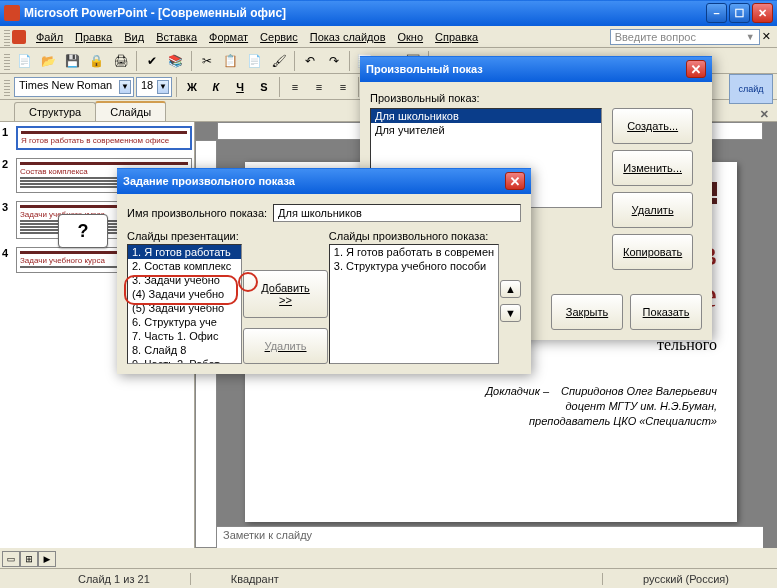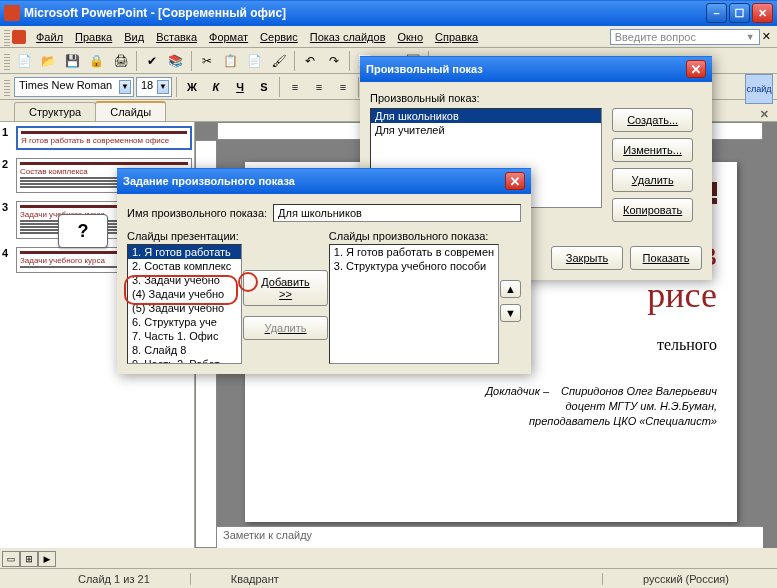--- a/index.html
+++ b/index.html
@@ -64,29 +64,29 @@
 .status > div { border-left:1px solid #aca899; padding:0 40px; }
 .status > div:first-child { border:none; padding-left:70px; }
 .viewbtns { position:absolute; bottom:21px; left:2px; display:flex; gap:0;}
 .viewbtns > div { width:18px; height:16px; border:1px solid #888; background:#ece9d8; cursor:pointer; display:flex;align-items:center;justify-content:center;font-size:9px;}
 
 
 .dlg { position:absolute; box-shadow:2px 2px 12px rgba(0,0,0,0.4);}
 .dlg .dtitle { height:26px; background:linear-gradient(#0A5EDB,#3E8DF3 5%,#0A5EDB); color:#fff; display:flex; align-items:center; padding:0 6px; font-weight:bold; font-size:12px;}
 .dlg .dtitle .dclose { margin-left:auto; width:20px; height:18px; background:linear-gradient(#f08080,#d03020); border:1px solid #a02010; border-radius:3px; display:flex;align-items:center;justify-content:center;color:#fff; cursor:pointer;font-size:13px;}
 .dlg .dbody { background:#ece9d8; padding:10px;}
-.btn { background:linear-gradient(#fff,#ece9d8); border:1px solid #888; border-radius:3px; padding:5px 10px; cursor:pointer; min-width:72px; text-align:center;}
+.btn { background:linear-gradient(#fff,#ece9d8); border:1px solid #888; border-radius:3px; padding:11px 10px; cursor:pointer; min-width:72px; text-align:center;}
 .listbox { background:#fff; border:1px inset #888; overflow:auto;}
 .li { padding:1px 4px; cursor:pointer; white-space:nowrap;}
 .li.sel { background:#0a3d8a; color:#fff;}
 .input { border:1px inset #888; background:#fff; padding:2px 4px; }
 
 .circled { position:absolute; border:2px solid #d03020; border-radius:10px; pointer-events:none;}
 
-.taskpane { position:absolute; top:74px; right:4px; width:28px; height:30px; background:#bcd4f6; border:1px solid #7a98bd; display:flex;align-items:center;justify-content:center; font-size:9px; color:#05328c; cursor:pointer;}
+.taskpane { position:absolute; top:74px; right:4px; width:44px; height:30px; background:#bcd4f6; border:1px solid #7a98bd; display:flex;align-items:center;justify-content:center; font-size:9px; color:#05328c; cursor:pointer;}
 </style>
 </head>
 <body>
 
 <div class="titlebar">
   <div class="icon"></div>
   <div class="title">Microsoft PowerPoint - [Современный офис]</div>
   <div class="winbtns">
     <div class="winbtn">–</div>
     <div class="winbtn">☐</div>

